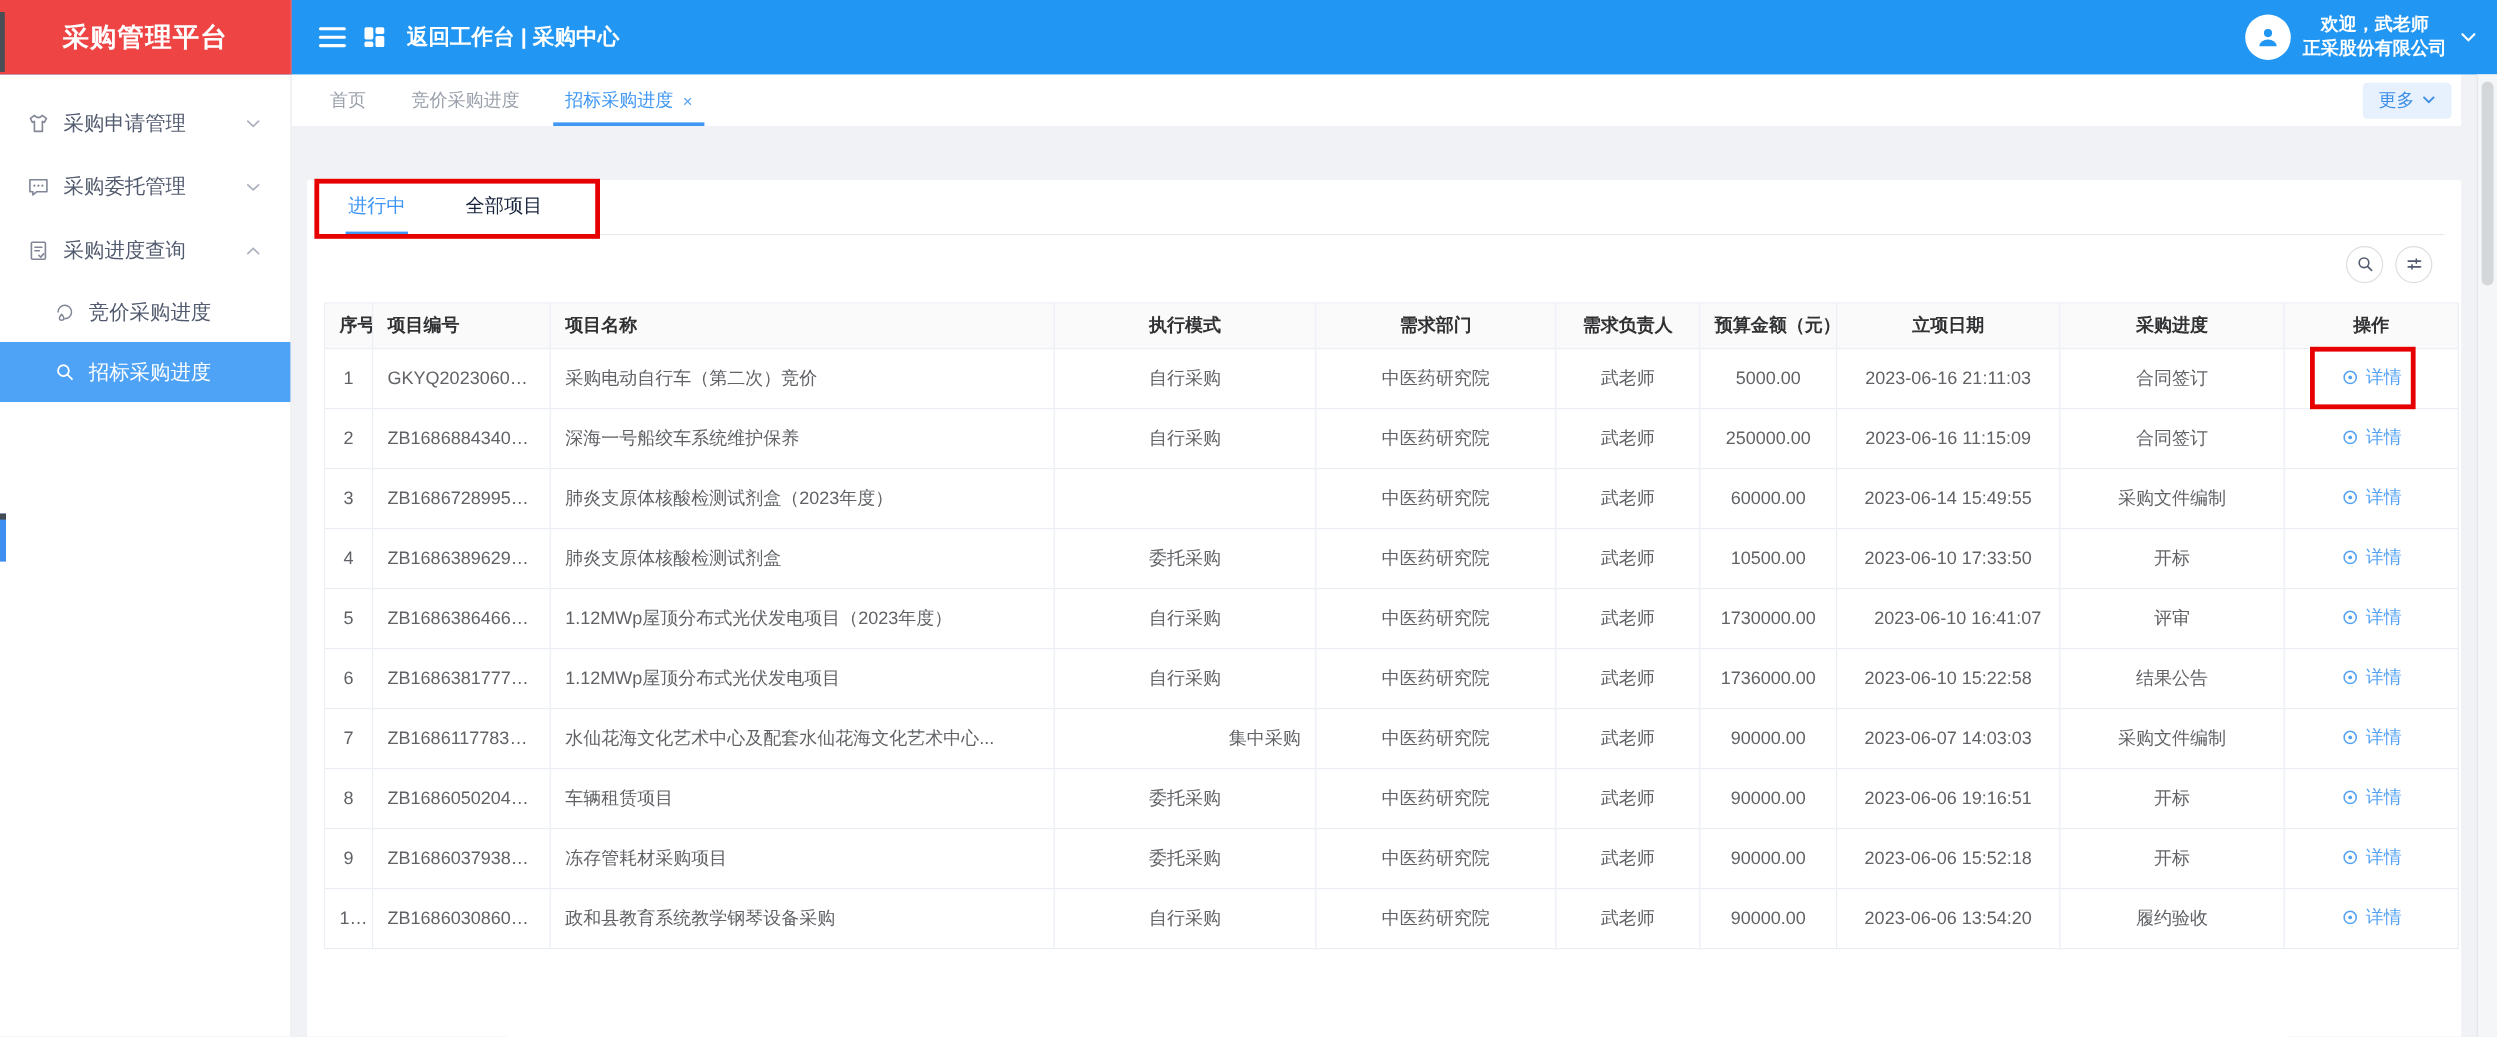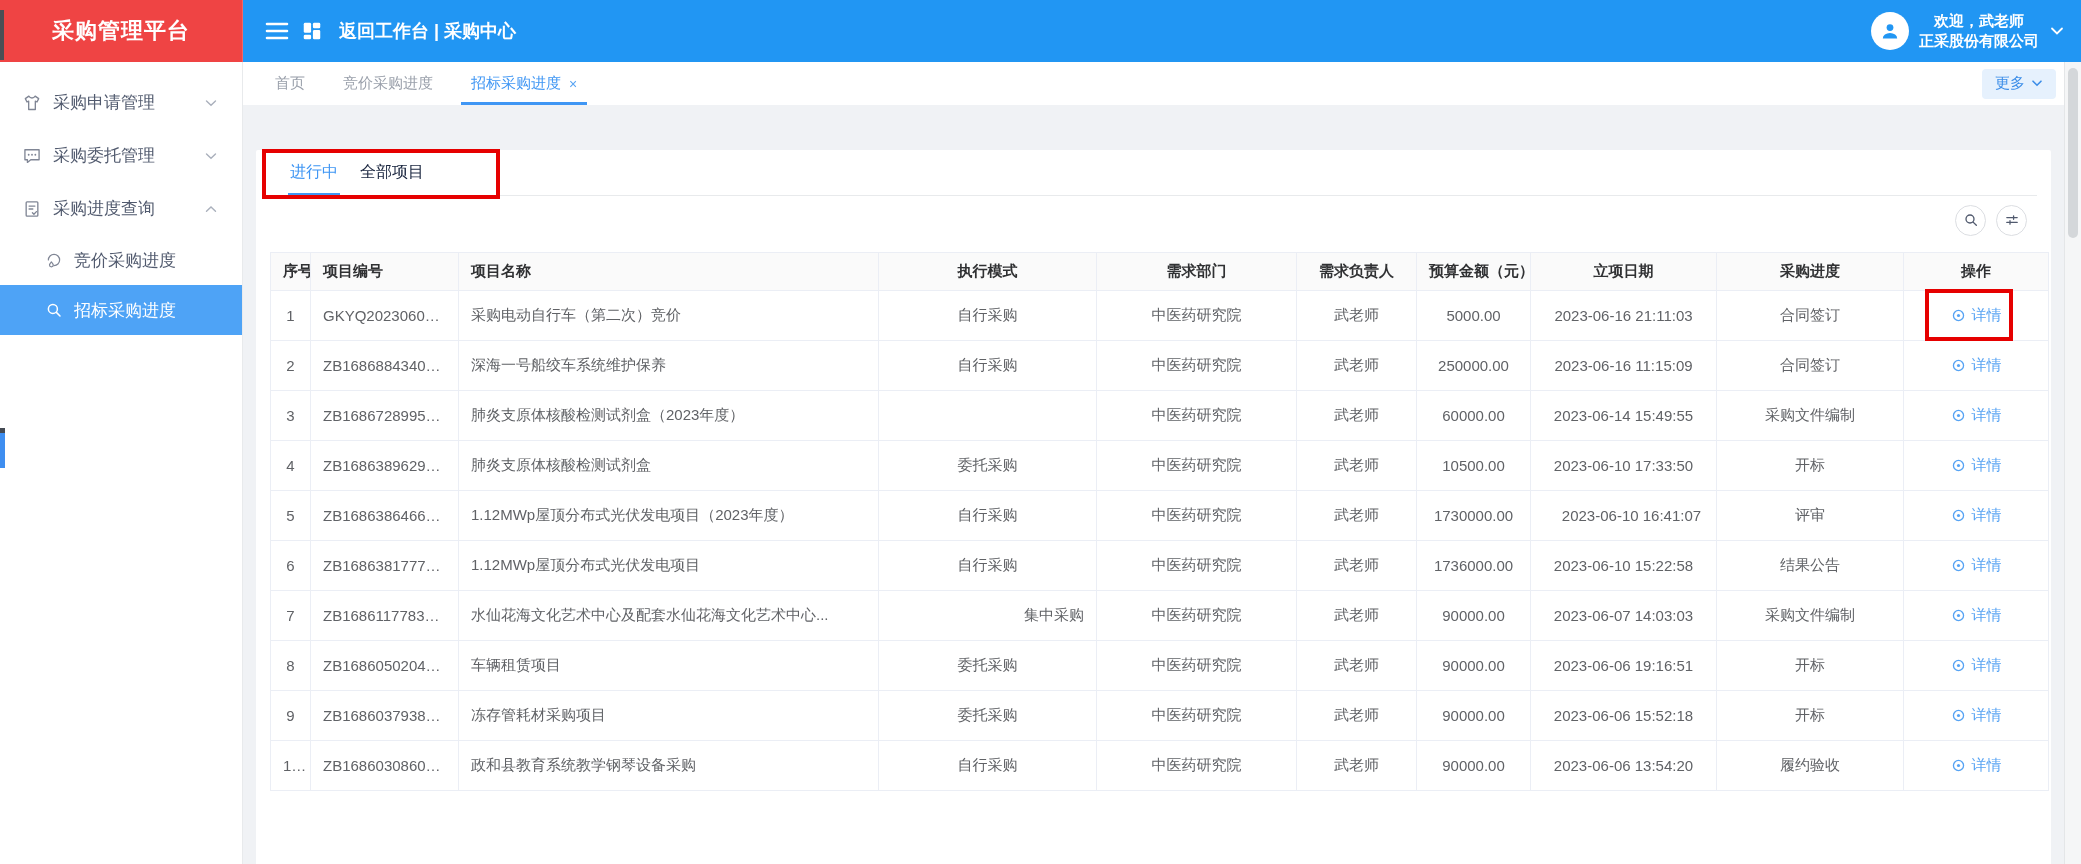--- a/index.html
+++ b/index.html
@@ -43,37 +43,37 @@
   .menu-item .mi-chevron { color:#aab0bc; display:flex; }
   .submenu-item {
     height:50px; display:flex; align-items:center; padding-left:45px; gap:11px;
     font-size:17px; color:#515a6e; cursor:pointer;
   }
   .submenu-item .mi-icon { display:flex; color:#808695; }
   .submenu-item.active { background:#4ea3f6; color:#fff; }
   .submenu-item.active .mi-icon { color:#fff; }
   
   .tabstrip {
-    position:absolute; top:62px; left:243px; right:17px; height:43px;
+    position:absolute; top:62px; left:243px; right:30px; height:43px;
     background:#fff; display:flex; align-items:center; padding-left:22px;
     box-shadow:0 1px 2px rgba(0,0,0,.04);
   }
   .nav-tab { position:relative; height:100%; display:flex; align-items:center; padding:0 10px; margin-right:18px; font-size:15px; color:#9aa0ab; cursor:pointer; }
   .nav-tab.active { color:#3f96f4; }
   .nav-tab.active::after { content:""; position:absolute; left:0; right:0; bottom:0; height:3px; background:#3f96f4; }
   .nav-tab .close-x { margin-left:8px; font-size:14px; color:#57a3f3; }
   .more-btn {
     margin-left:auto; margin-right:8px; height:30px; padding:0 13px;
     background:#e6f1fd; color:#3b8de8; font-size:15px; border:none; border-radius:4px;
     display:flex; align-items:center; gap:6px; cursor:pointer;
   }
   
   .content-bg { position:absolute; top:105px; left:243px; right:17px; bottom:0; background:#f0f2f5; padding:15px 13px 0 13px; }
   .card { background:#fff; height:100%; border-radius:2px; padding:0 14px; }
-  .inner-tabs { display:flex; gap:18px; padding-left:18px; margin-top:30px; height:46px; border-bottom:1px solid #e8eaec; }
+  .inner-tabs { display:flex; gap:46px; padding-left:18px; margin-top:30px; height:46px; border-bottom:1px solid #e8eaec; }
   .inner-tab { position:relative; display:flex; align-items:center; font-size:16px; color:#17233d; cursor:pointer; padding:0 2px; }
   .inner-tab.active { color:#3f96f4; }
   .inner-tab.active::after { content:""; position:absolute; left:0; right:0; bottom:-1px; height:3px; background:#3f96f4; }
   .toolbar { display:flex; justify-content:flex-end; gap:10px; margin:8px 10px 0 0; height:32px; align-items:center; }
   .circle-btn { width:31px; height:31px; border-radius:50%; border:1px solid #dcdee2; background:#fff; display:flex; align-items:center; justify-content:center; color:#515a6e; cursor:pointer; }
   
   .tbl-wrap { margin-top:16px; }
   table { width:100%; border-collapse:collapse; table-layout:fixed; border:1px solid #ebeef5; }
   th { background:#fafafa; height:38px; font-size:15px; font-weight:700; color:#303133; padding:0 12px; border-right:1px solid #ebeef5; border-bottom:1px solid #ebeef5; white-space:nowrap; overflow:hidden; }
   td { height:50px; font-size:15px; color:#606266; padding:0 12px; border-right:1px solid #ebeef5; border-bottom:1px solid #ebeef5; white-space:nowrap; overflow:hidden; text-overflow:ellipsis; }

